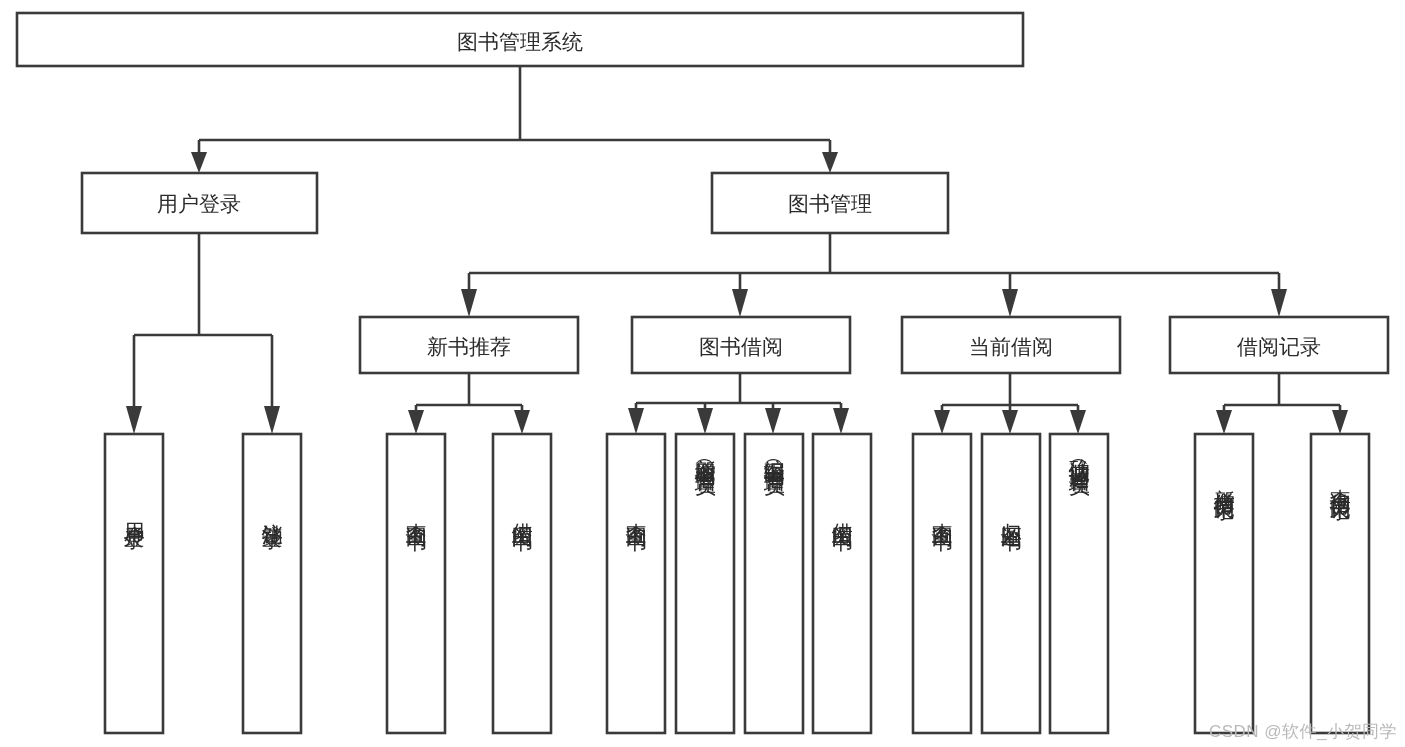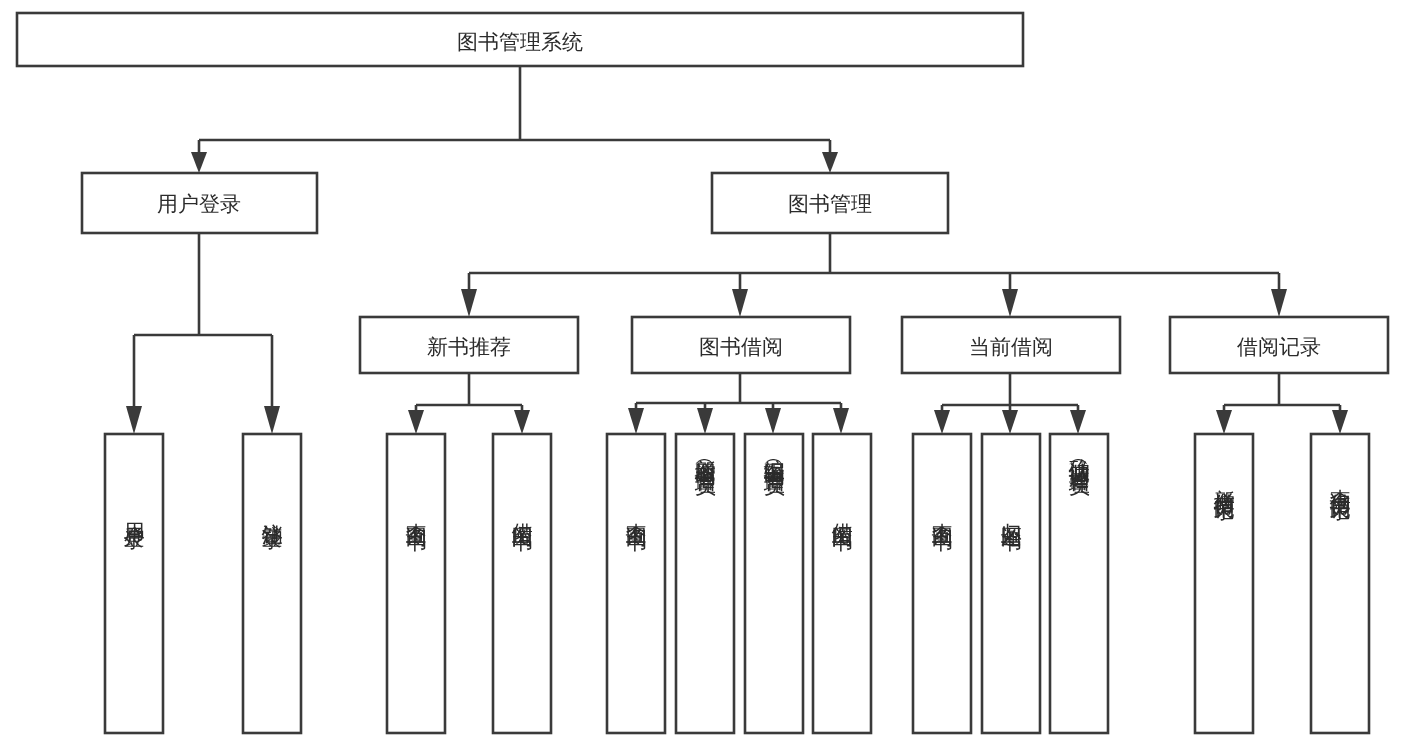--- a/index.html
+++ b/index.html
@@ -240,14 +240,15 @@
   </div>
 
   <div class="vlabel-wrap" style="left:1195px; top:434px; width:58px; height:299px; padding-top:38px;">
     <span class="vlabel">新增借阅记录</span>
   </div>
 
   <div class="vlabel-wrap" style="left:1311px; top:434px; width:58px; height:299px; padding-top:38px;">
     <span class="vlabel">查询借阅记录</span>
   </div>
 
+  <div class="watermark">CSDN @软件_小贺同学</div>
 
 </div>
 
 </body></html>

